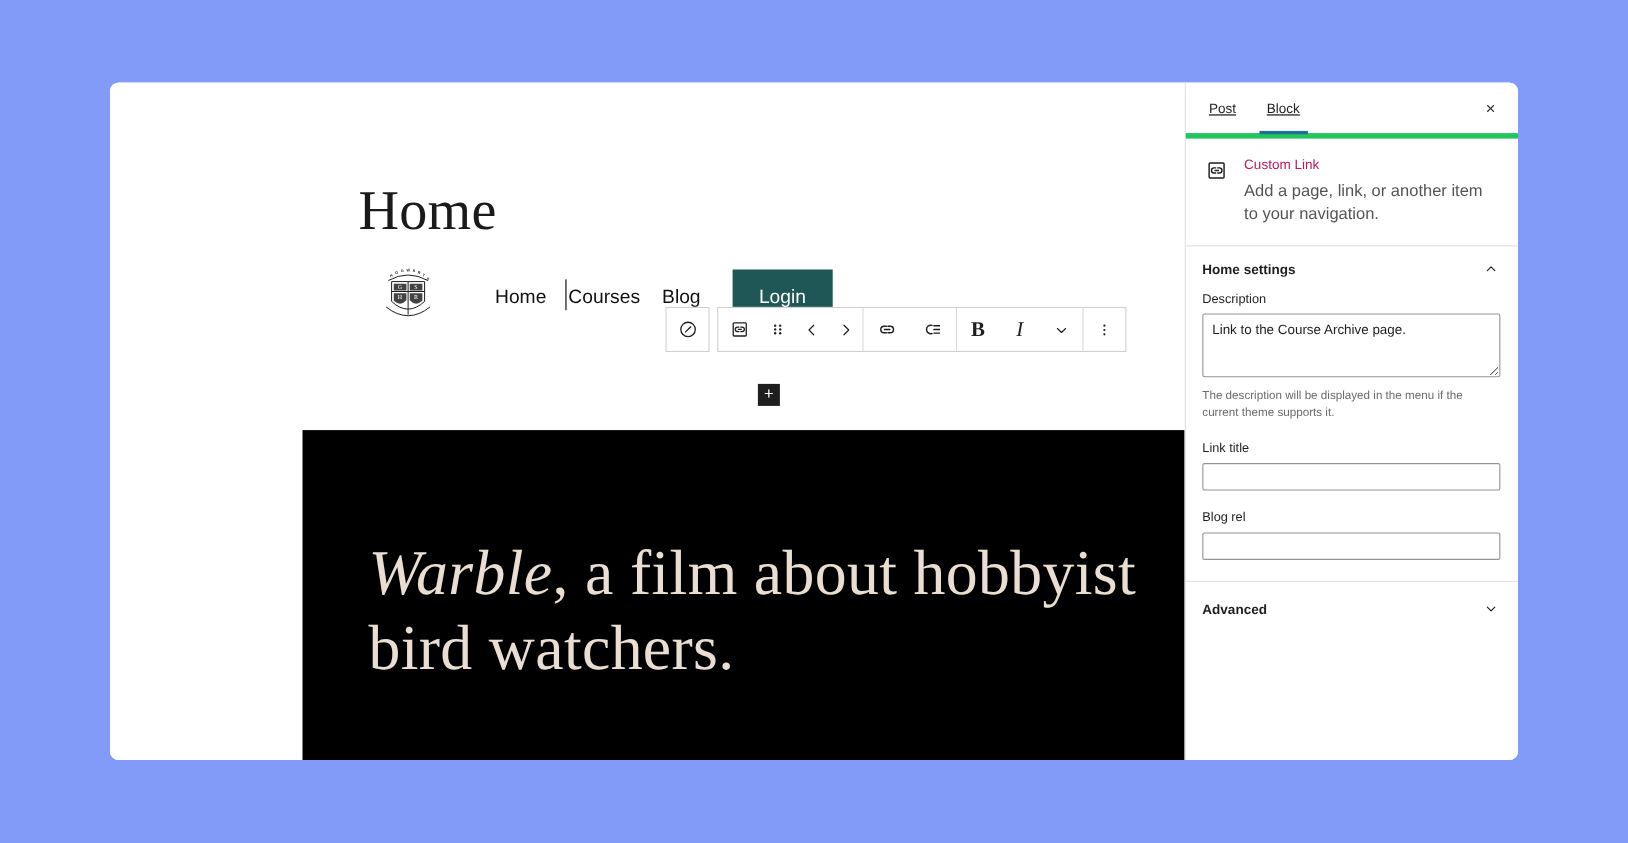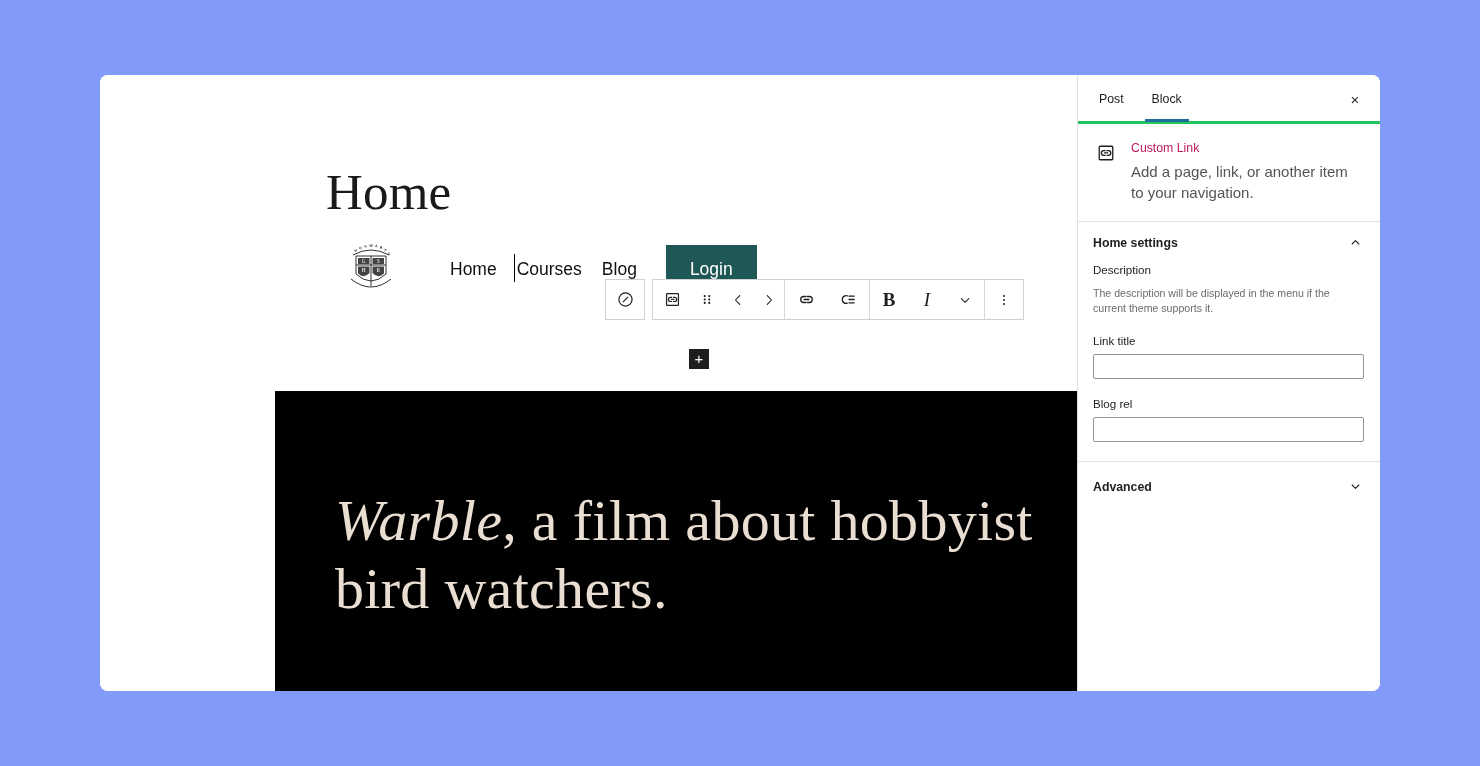--- a/index.html
+++ b/index.html
@@ -196,24 +196,25 @@
     width: 303px;
     height: 616px;
     background: #ffffff;
     border-left: 1px solid #e0e0e0;
     box-sizing: border-box;
   }
 
   #sidebar-tabbar {
     position: relative;
     height: 46px;
-    border-bottom: 3px solid #22c55e;
+    border-bottom: 5px solid #22c55e;
     display: flex;
     align-items: flex-start;
     padding-left: 14px;
+    text-decoration: underline;
   }
   .sb-tab {
     font-size: 12.3px;
     color: #1e1e1e;
     height: 46px;
     line-height: 48px;
     margin-right: 14px;
     position: relative;
     padding: 0 7px;
   }
@@ -519,20 +520,21 @@
         <span>
           <svg class="panel-chevron" width="15" height="15" viewBox="0 0 24 24" fill="none" stroke="#1e1e1e" stroke-width="1.7" stroke-linecap="round" stroke-linejoin="round">
             <polyline points="6.6,14.4 12,9 17.4,14.4"></polyline>
           </svg>
         </span>
       </div>
       <div class="panel-body">
 
         <div class="field-block first">
           <label class="field-label">Description</label>
+          <textarea class="field-textarea" placeholder="" style="">Link to the Course Archive page.</textarea>
           <div class="field-help">The description will be displayed in the menu if the current theme supports it.</div>
         </div>
 
         <div class="field-block">
           <label class="field-label">Link title</label>
           <input class="field-input" type="text" value="" style="">
         </div>
 
         <div class="field-block">
           <label class="field-label">Blog rel</label>

